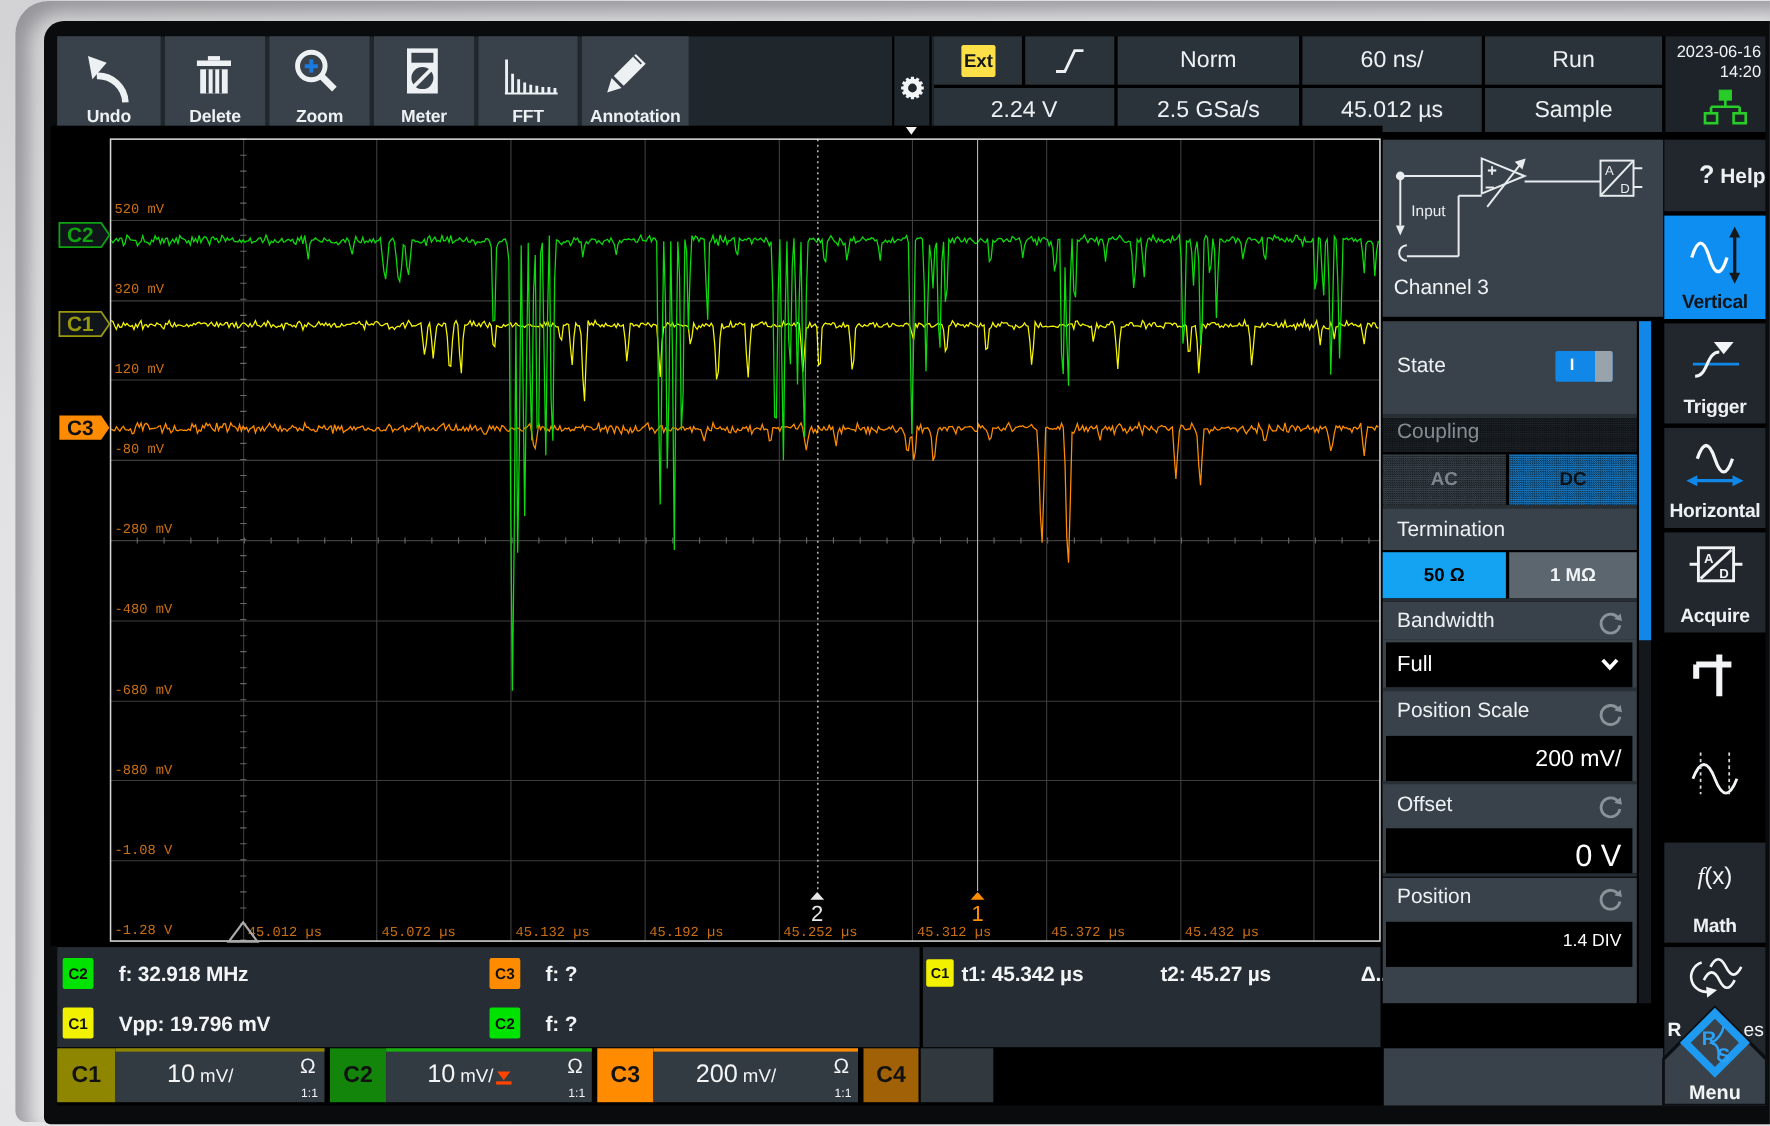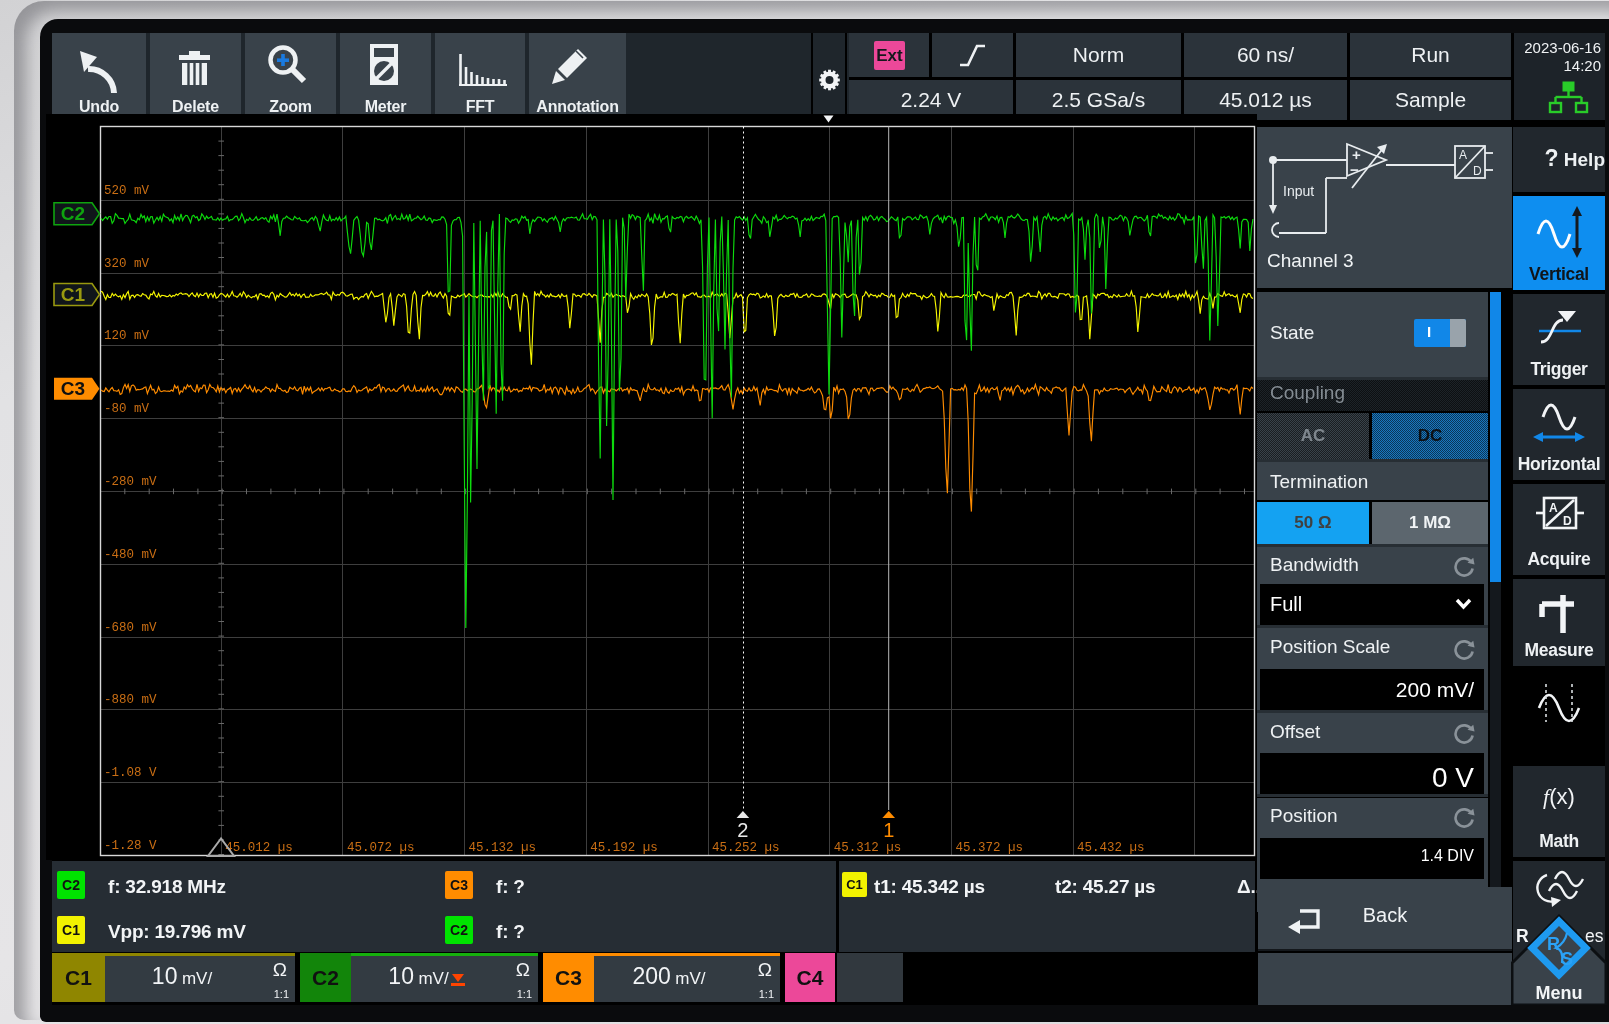--- a/index.html
+++ b/index.html
@@ -90,21 +90,21 @@
           <line x1="12.1" y1="47.0" x2="8.2" y2="47.0"></line>
           <line x1="13.0" y1="43.8" x2="9.6" y2="41.9"></line>
           <line x1="15.3" y1="41.5" x2="13.3" y2="38.1"></line>
           <line x1="18.5" y1="40.6" x2="18.5" y2="36.7"></line>
           <line x1="21.7" y1="41.5" x2="23.7" y2="38.1"></line>
           <line x1="24.0" y1="43.8" x2="27.4" y2="41.8"></line>
         </g>
 </g>
 </svg>
 <div class="cell" style="left:797px;top:0;width:80px;height:44px"></div>
-<div class="abs" style="left:822px;top:8px;width:31px;height:29px;background:#ec4899;border-radius:2px;color:#14181c;font-size:17px;text-align:center;line-height:29px;font-weight:bold">Ext</div>
+<div class="abs" style="left:822px;top:8px;width:31px;height:29px;background:#fde047;border-radius:2px;color:#14181c;font-size:17px;text-align:center;line-height:29px;font-weight:bold">Ext</div>
 <div class="cell" style="left:880px;top:0;width:81px;height:44px"></div>
 <svg class="abs" style="left:880px;top:0" width="81" height="44">
       <path d="M28 32 h8 l9,-19 h8" fill="none" stroke="#eef1f3" stroke-width="2.6"></path>
     </svg>
 <div class="cell" style="left:964px;top:0;width:165px;height:44px">Norm</div>
 <div class="cell" style="left:1132px;top:0;width:163px;height:44px">60 ns/</div>
 <div class="cell" style="left:1298px;top:0;width:161px;height:44px">Run</div>
 <div class="cell" style="left:797px;top:47px;width:164px;height:40px">2.24 V</div>
 <div class="cell" style="left:964px;top:47px;width:165px;height:40px">2.5 GSa/s</div>
 <div class="cell" style="left:1132px;top:47px;width:163px;height:40px">45.012 µs</div>
@@ -209,21 +209,21 @@
 <div style="position:absolute;left:0;top:7px;width:151px;text-align:center"><span style="font-size:23px">10</span> <span style="font-size:17px">mV/</span><span style="position:relative;display:inline-block;width:14px;height:14px;margin-left:2px"><span style="position:absolute;left:1px;top:4px;width:0;height:0;border-left:6px solid transparent;border-right:6px solid transparent;border-top:8px solid #ff4400"></span><span style="position:absolute;left:0;top:13px;width:14px;height:2.5px;background:#ff4400"></span></span></div>
 <div style="position:absolute;right:8px;top:3px;font-size:19px">Ω</div>
 <div style="position:absolute;right:6px;bottom:2px;font-size:11px">1:1</div>
 </div>
 <div class="abs" style="left:491px;top:920px;width:51px;height:49px;background:#ff8c00;color:#111;font-size:21px;font-weight:bold;text-align:center;line-height:49px">C3</div>
     <div class="abs" style="left:542px;top:920px;width:186px;height:49px;background:#333b42;border-top:3px solid #ff8c00;color:#f2f4f6">
 <div style="position:absolute;left:0;top:7px;width:150px;text-align:center"><span style="font-size:23px">200</span> <span style="font-size:17px">mV/</span></div>
 <div style="position:absolute;right:8px;top:3px;font-size:19px">Ω</div>
 <div style="position:absolute;right:6px;bottom:2px;font-size:11px">1:1</div>
 </div>
-<div class="abs" style="left:733px;top:920px;width:50px;height:49px;background:#ec4899;color:#111;font-size:21px;font-weight:bold;text-align:center;line-height:49px">C4</div>
+<div class="abs" style="left:733px;top:920px;width:50px;height:49px;background:#a16207;color:#111;font-size:21px;font-weight:bold;text-align:center;line-height:49px">C4</div>
 <div class="abs" style="left:785px;top:920px;width:66px;height:49px;background:#31383e"></div>
 <div class="abs" style="left:1205px;top:94px;width:255px;height:161px;background:#39424a"></div>
 <svg class="abs" style="left:1205px;top:94px" width="255" height="161" viewBox="0 0 255 161">
 <g stroke="#e8ecef" stroke-width="1.8" fill="none">
 <line x1="16" y1="33" x2="90" y2="33"></line>
 <line x1="16" y1="33" x2="16" y2="78"></line>
 <path d="M90 17 v32 l39 -16 z" fill="none"></path>
 <line x1="129" y1="38" x2="198" y2="38"></line>
 <rect x="198" y="19" width="30" height="32"></rect>
 <line x1="198" y1="51" x2="228" y2="19"></line>
@@ -251,21 +251,21 @@
 <div class="abs" style="left:1362px;top:286px;width:52px;height:28px;background:#1187e8;border-radius:2px">
 <div style="position:absolute;left:13px;top:4px;width:8px;height:16px;color:#fff;font-size:15px;font-weight:bold">I</div>
 <div style="position:absolute;right:0;top:0;width:16px;height:28px;background:#99a3ab;border-radius:0 2px 2px 0"></div>
     </div>
 <div class="row hatch" style="left:1205px;top:346px;height:32px;background-color:#1d2328"></div>
 <div class="rowlbl" style="left:1218px;top:349px;color:#848c93">Coupling</div>
 <div class="abs hatch" style="left:1205px;top:380px;width:112px;height:46px;background-color:#39424a;color:#7e868d;font-size:17px;font-weight:bold;text-align:center;line-height:46px">AC</div>
 <div class="abs hatch" style="left:1320px;top:380px;width:116px;height:46px;background-color:#1877c0;color:#0c1116;font-size:17px;font-weight:bold;text-align:center;line-height:46px">DC</div>
 <div class="row" style="left:1205px;top:429px;height:38px"></div>
 <div class="rowlbl" style="left:1218px;top:438px">Termination</div>
-<div class="abs" style="left:1205px;top:469px;width:112px;height:42px;background:#14a2f2;color:#404040;font-size:17px;font-weight:bold;text-align:center;line-height:42px">50 Ω</div>
+<div class="abs" style="left:1205px;top:469px;width:112px;height:42px;background:#14a2f2;color:#000000;font-size:17px;font-weight:bold;text-align:center;line-height:42px">50 Ω</div>
 <div class="abs" style="left:1320px;top:469px;width:116px;height:42px;background:#5c666e;color:#f0f3f5;font-size:17px;font-weight:bold;text-align:center;line-height:42px">1 MΩ</div>
 <div class="row" style="left:1205px;top:514px;height:34px"></div>
 <div class="rowlbl" style="left:1218px;top:521px">Bandwidth</div>
 <svg class="abs" style="left:1401px;top:522px" width="22" height="22" viewBox="0 0 22 22">
 <path d="M18.5 7.5 a8.6 8.6 0 1 0 1.1 6" fill="none" stroke="#8a9299" stroke-width="2.6"></path>
 <polygon points="14.5,7.8 21.5,9.5 20.3,2.8" fill="#8a9299"></polygon>
     </svg>
 <div class="row" style="left:1205px;top:548px;height:48px"></div>
 <div class="vbox" style="left:1208px;top:551px;height:41px">
       <span style="position:absolute;left:10px;top:9px">Full</span>
@@ -301,27 +301,20 @@
       <span style="position:absolute;right:10px;top:9px;font-size:16px">1.4 DIV</span>
     </div>
 <div class="abs" style="left:1205px;top:344px;width:231px;height:3px;background:#272e34"></div>
 <div class="abs" style="left:1205px;top:426px;width:231px;height:3px;background:#272e34"></div>
 <div class="abs" style="left:1205px;top:511px;width:231px;height:3px;background:#272e34"></div>
 <div class="abs" style="left:1205px;top:592px;width:231px;height:3px;background:#272e34"></div>
 <div class="abs" style="left:1205px;top:677px;width:231px;height:3px;background:#272e34"></div>
 <div class="abs" style="left:1205px;top:761px;width:231px;height:3px;background:#272e34"></div>
 <div class="abs" style="left:1438px;top:259px;width:11px;height:620px;background:#14181d"></div>
 <div class="abs" style="left:1438px;top:259px;width:11px;height:290px;background:#1187e8"></div>
-<div class="abs" style="left:1206px;top:854px;width:254px;height:64px;background:#39424a;border-bottom:2px solid #14181c">
-<svg style="position:absolute;left:28px;top:17px" width="40" height="30" viewBox="0 0 40 30">
-<path d="M14 7 h18 v16 h-20" fill="none" stroke="#f0f3f5" stroke-width="3.4"></path>
-<polygon points="14,16 14,30 2,23" fill="#f0f3f5"></polygon>
-      </svg>
-<div style="position:absolute;left:0;top:17px;width:100%;text-align:center;color:#f0f3f5;font-size:20px">Back</div>
-    </div>
 <div class="abs" style="left:1206px;top:920px;width:254px;height:52px;background:#39424a"></div>
 <div class="sideitem" style="left:1461px;top:94px;height:65px">
       <div style="position:absolute;width:100%;text-align:right;top:18px;font-size:19px;font-weight:bold"><span style="font-size:23px">?</span> Help</div>
     </div>
 <div class="sideitem" style="left:1461px;top:163px;height:94px;background:#0e8ef0;color:#10151a">
       <div class="sidelbl" style="color:#10151a">Vertical</div>
     </div>
 <svg class="abs" style="left:1461px;top:163px" width="92" height="94" viewBox="0 0 92 94">
 <path d="M25 38 q8 -26 16 0 q8 26 16 0" fill="none" stroke="#fdfdfd" stroke-width="3"></path>
 <line x1="64" y1="18" x2="64" y2="54" stroke="#14191e" stroke-width="3"></line>
@@ -329,23 +322,20 @@
 <polygon points="59,52 69,52 64,62" fill="#14191e"></polygon>
 </svg>
 <div class="sideitem" style="left:1461px;top:261px;height:91px">
       <div class="sidelbl">Trigger</div>
     </div>
 <div class="sideitem" style="left:1461px;top:356px;height:91px">
       <div class="sidelbl">Horizontal</div>
     </div>
 <div class="sideitem" style="left:1461px;top:451px;height:91px">
       <div class="sidelbl">Acquire</div>
-    </div>
-<div class="sideitem" style="left:1461px;top:546px;height:87px">
-      <div class="sidelbl">Measure</div>
     </div>
 <div class="sideitem" style="left:1461px;top:733px;height:91px">
       <div class="sidelbl">Math</div>
     </div>
 <svg class="abs" style="left:1461px;top:261px" width="92" height="91" viewBox="0 0 92 91">
 <line x1="26" y1="37" x2="68" y2="37" stroke="#1187e8" stroke-width="2.6"></line>
 <path d="M28 48 c12 0 10 -22 22 -22" fill="none" stroke="#f2f4f6" stroke-width="2.8"></path>
 <polygon points="45,17 63,17 54,28" fill="#f2f4f6"></polygon>
 </svg>
 <svg class="abs" style="left:1461px;top:356px" width="92" height="91" viewBox="0 0 92 91">

